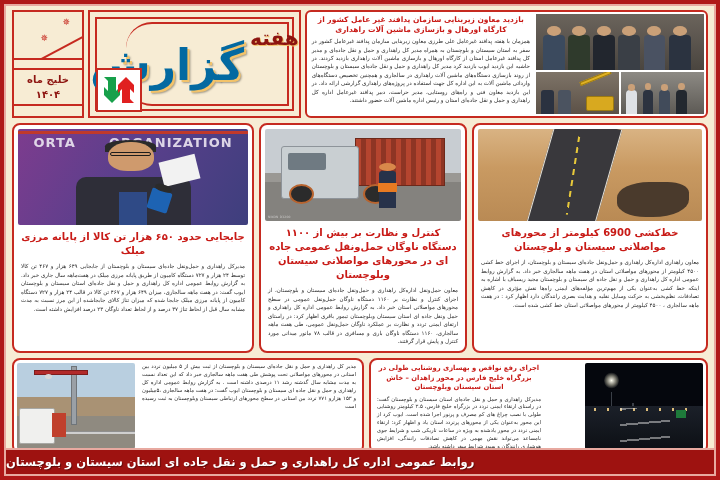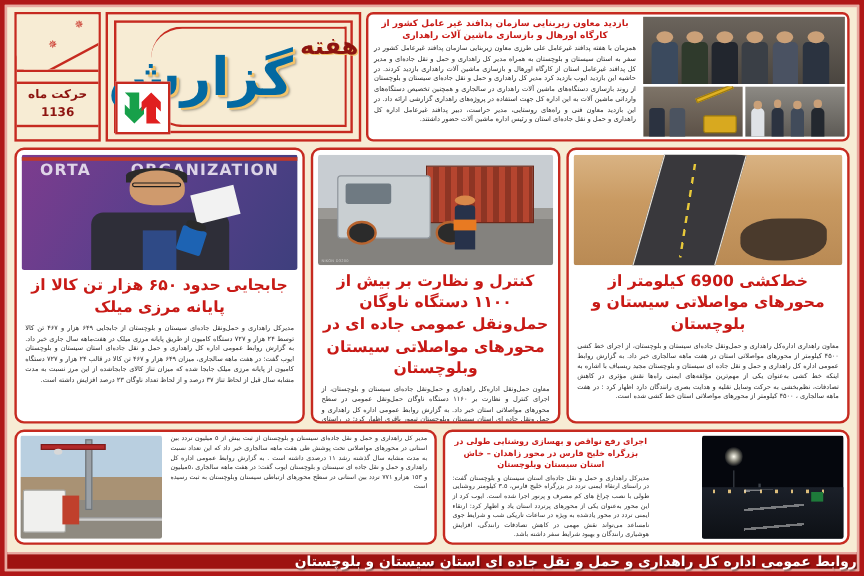--- a/index.html
+++ b/index.html
@@ -134,21 +134,21 @@
   .row2 .card { height: 230px; }
   .row2 .c-right { flex: 0 0 242px; }
   .row2 .c-mid   { flex: 0 0 208px; }
   .row2 .c-left  { flex: 1; }
 
   .card-photo {
     width: 100%; border-radius: 2px; overflow: hidden;
     position: relative; flex: 0 0 auto;
   }
   .card h2 {
-    color: #c81a16; font-weight: bold; font-size: 13px;
+    color: #c81a16; font-weight: bold; font-size: 10px;
     line-height: 1.4; text-align: center; margin: 5px 2px 4px;
   }
   .card p {
     color: #2a2a2a; font-size: 5.5px; line-height: 1.55;
     text-align: justify; padding: 0 3px;
   }
 
   .row3 { display: flex; flex-direction: row-reverse; gap: 5px; margin-top: 5px; }
   .row3 .card {
     height: 96px; flex-direction: row-reverse; align-items: stretch;
@@ -157,23 +157,23 @@
   .row3 .c-r { flex: 0 0 352px; }
   .row3 .c-l { flex: 1; gap: 41px; }
   .row3 .side-photo { flex: 0 0 118px; border-radius: 2px; overflow: hidden; position: relative; }
   .row3 .side-text { flex: 1; overflow: hidden; }
   .row3 h2 { margin: 1px 2px 3px; font-size: 6.8px; }
   .row3 p { font-size: 5.3px; line-height: 1.5; }
 
   
   .footer {
     position: absolute; left: 0; right: 0; bottom: 0;
-    height: 14px; background: #9e1210;
+    height: 26px; background: #9e1210;
     border-top: 2px solid #e8a9a0;
-    display: flex; align-items: center; justify-content: flex-start;
+    display: flex; align-items: center; justify-content: flex-end;
   }
   .footer span {
     color: #fff; font-weight: bold; font-size: 11.5px;
     text-shadow: 1px 1px 1px rgba(0,0,0,.4);
   }
 
   
   .scene { position: absolute; inset: 0; }
   
   .sc-road { background: linear-gradient(#d9b383 0%, #c99a62 42%, #b98a54 100%); }
@@ -356,22 +356,22 @@
 
   <div class="header">
 
     <div class="date-box">
       <div class="date-flag">
         <span class="star s1">✵</span>
         <span class="star s2">✵</span>
       </div>
       <div class="date-line"></div>
       <div class="date-text">
-        <span>حرکت ماه</span>
-        <span>1136</span>
+        <span>خلیج ماه</span>
+        <span>۱۴۰۴</span>
       </div>
       <div class="date-foot"></div>
     </div>
 
     <div class="title-box">
       <div class="title-inner"></div>
       <div class="title-inner2"></div>
       <div class="title-sub">هفته</div>
       <div class="title-main">گزارش</div>
       <div class="logo-badge">

